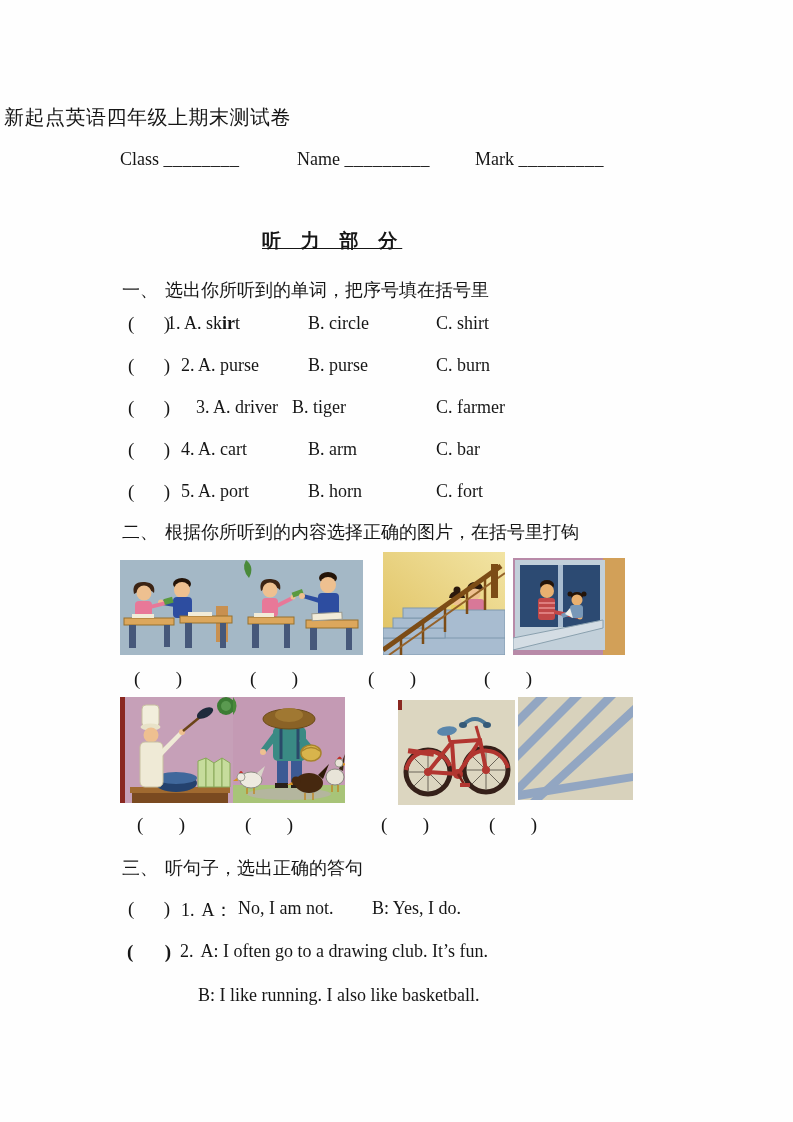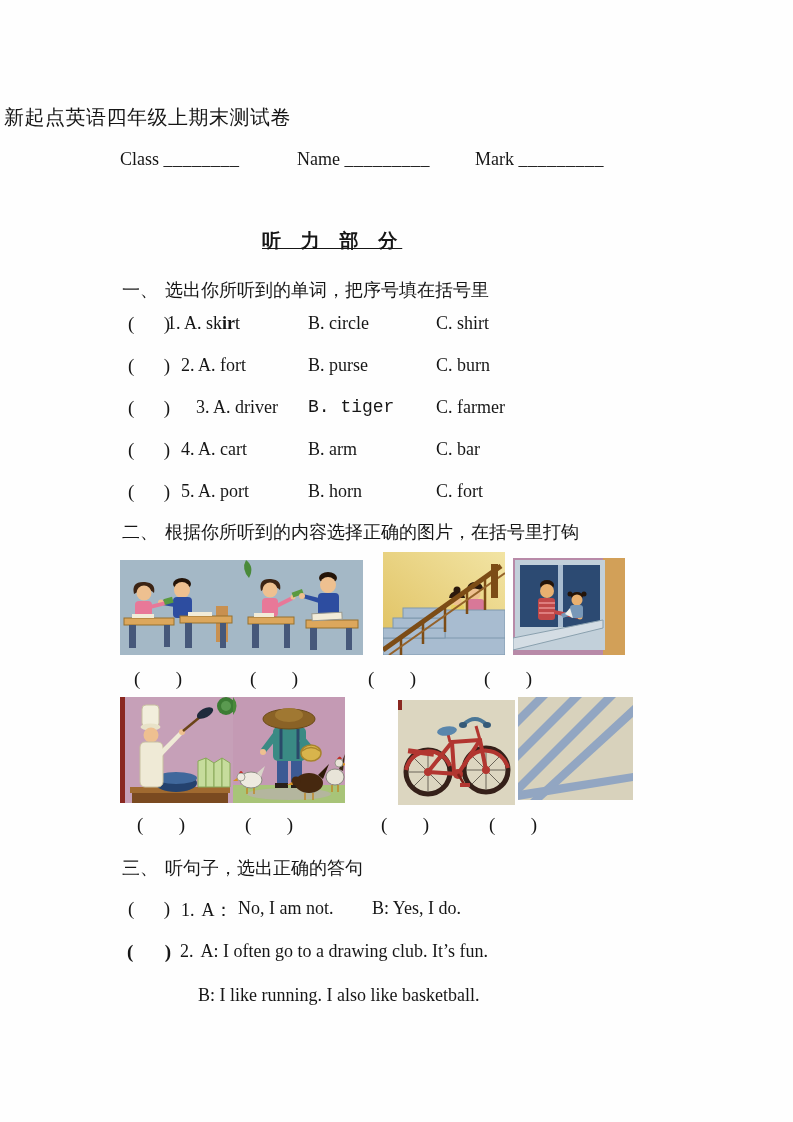--- a/index.html
+++ b/index.html
@@ -55,31 +55,31 @@
         </span>
         <span class="q-cell" style="left: 167px;"><span>1. </span><span>A. sk</span><b>ir</b><span>t</span></span>
         <span class="q-cell" style="left: 308px;"><span>B. circle</span></span>
         <span class="q-cell" style="left: 436px;"><span>C. shirt</span></span>
       </div>
       <div class="q-row" style="top: 355px;">
         <span class="bracket" style="left: 128px; top: 0px; width: 42px;">
           <span>(</span>
           <span>)</span>
         </span>
-        <span class="q-cell" style="left: 181px;"><span>2. </span><span>A. fort</span></span>
+        <span class="q-cell" style="left: 181px;"><span>2. </span><span>A. purse</span></span>
         <span class="q-cell" style="left: 308px;"><span>B. purse</span></span>
         <span class="q-cell" style="left: 436px;"><span>C. burn</span></span>
       </div>
       <div class="q-row" style="top: 397px;">
         <span class="bracket" style="left: 128px; top: 0px; width: 42px;">
           <span>(</span>
           <span>)</span>
         </span>
         <span class="q-cell" style="left: 196px;"><span>3. </span><span>A. driver</span></span>
-        <span class="q-cell" style="left: 308px; font-family: Liberation Mono, monospace;"><span>B. tiger</span></span>
+        <span class="q-cell" style="left: 292px;"><span>B. tiger</span></span>
         <span class="q-cell" style="left: 436px;"><span>C. farmer</span></span>
       </div>
       <div class="q-row" style="top: 439px;">
         <span class="bracket" style="left: 128px; top: 0px; width: 42px;">
           <span>(</span>
           <span>)</span>
         </span>
         <span class="q-cell" style="left: 181px;"><span>4. </span><span>A. cart</span></span>
         <span class="q-cell" style="left: 308px;"><span>B. arm</span></span>
         <span class="q-cell" style="left: 436px;"><span>C. bar</span></span>

